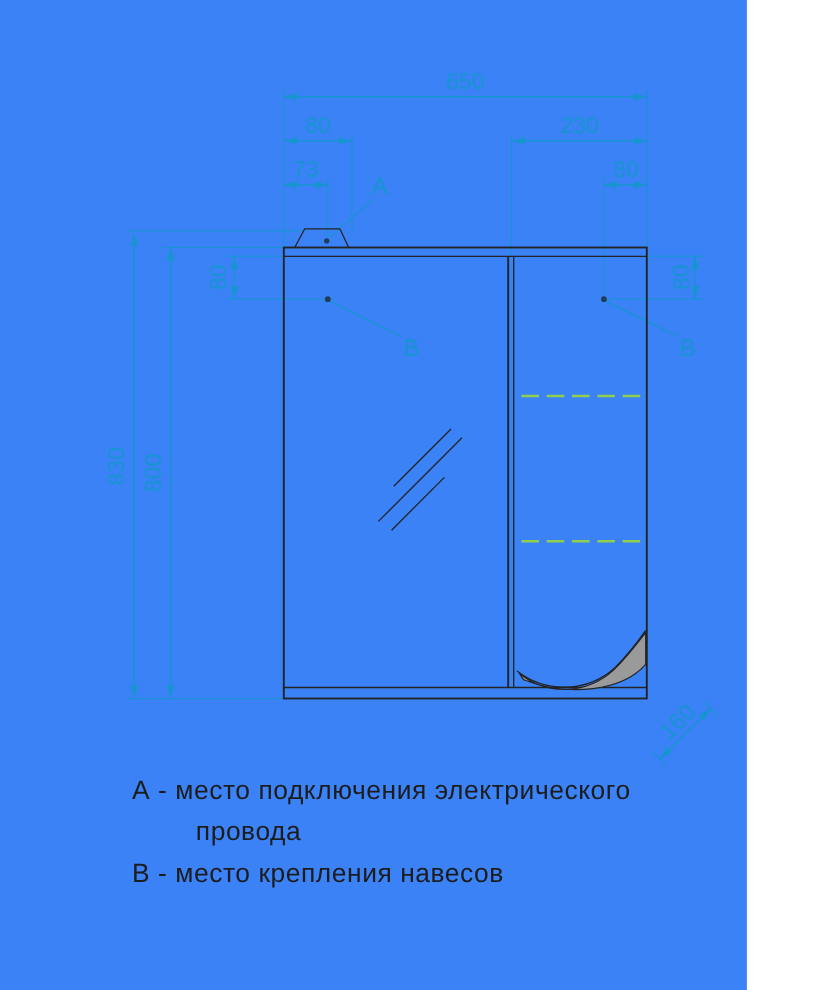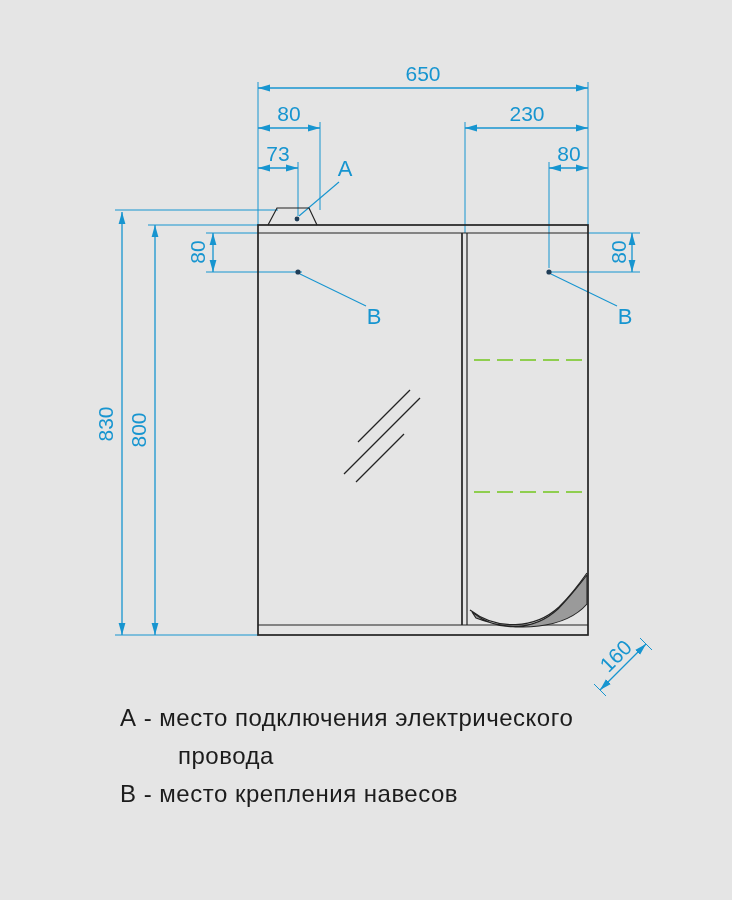--- a/index.html
+++ b/index.html
@@ -5,23 +5,23 @@
   html, body {
     margin: 0;
     padding: 0;
     background: #ffffff;
     width: 744px;
     height: 900px;
     font-family: "Liberation Sans", sans-serif;
   }
   .stage {
     position: relative;
-    width: 732px;
+    width: 679px;
     height: 900px;
-    background: #e5e5e5;
+    background: #3b82f6;
     overflow: hidden;
   }
   svg { display: block; }
   .dim-line   { stroke: #1795d0; stroke-width: 1.3; fill: none; }
   .ext-line   { stroke: #1795d0; stroke-width: 1;   fill: none; }
   .dim-text   { fill: #1795d0; font-size: 21px; font-family: "Liberation Sans", sans-serif; }
   .label-text { fill: #1795d0; font-size: 22px; font-family: "Liberation Sans", sans-serif; }
   .leader     { stroke: #1795d0; stroke-width: 1.1; fill: none; }
   .draw       { stroke: #232323; fill: none; }
   .draw-bold  { stroke-width: 1.7; }

